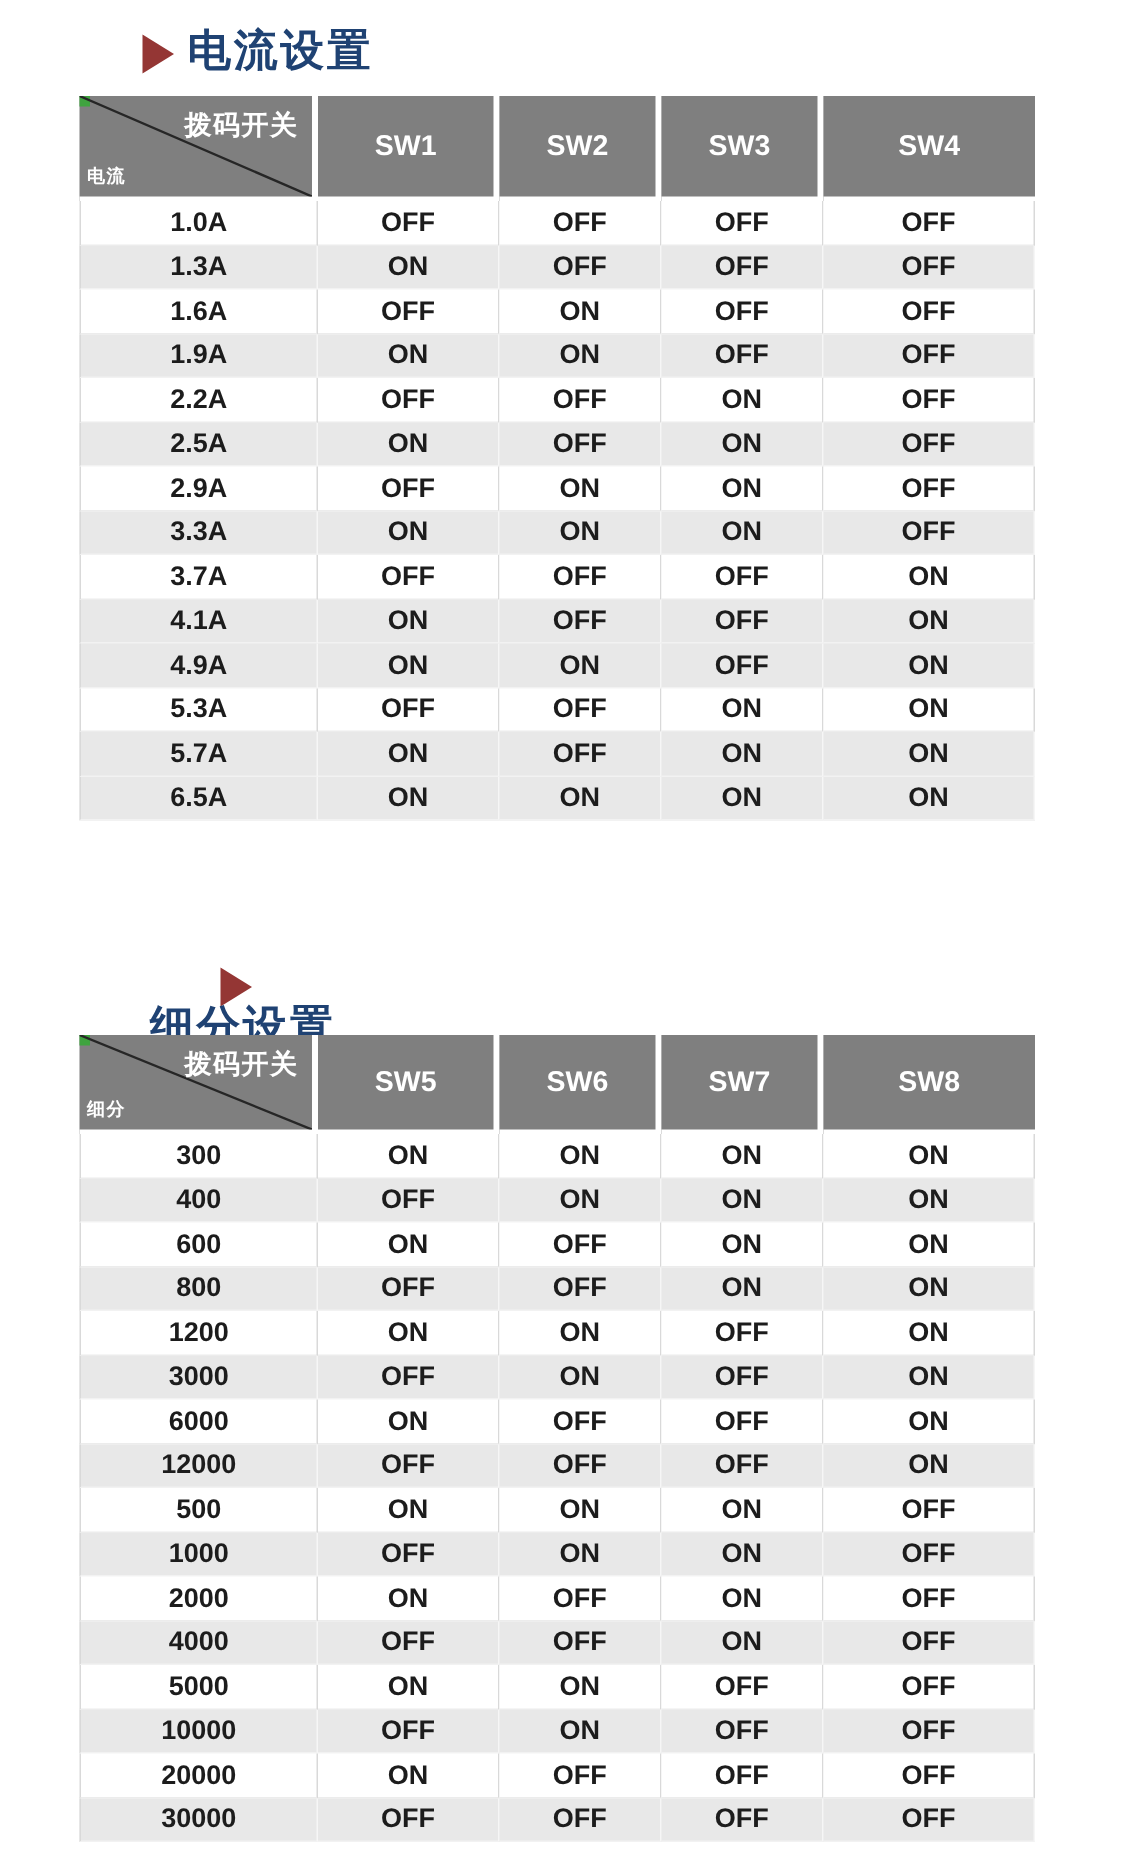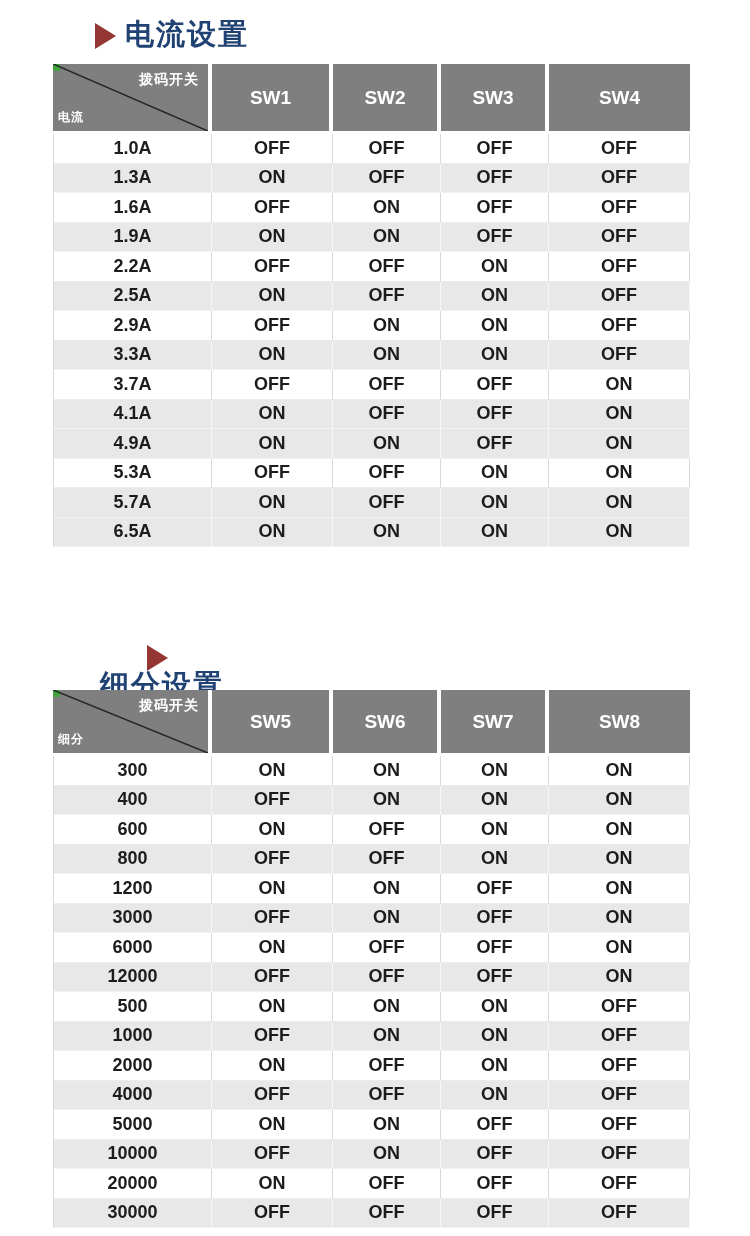--- a/index.html
+++ b/index.html
@@ -66,21 +66,21 @@
   .corner-diag {
     position: absolute;
     left: 0; top: 0;
     width: 100%; height: 100%;
     display: block;
   }
   .corner-top-label {
     position: absolute;
     top: 7px;
     right: 9px;
-    font-size: 14px;
+    font-size: 18px;
     font-weight: bold;
     letter-spacing: 1px;
   }
   .corner-bottom-label {
     position: absolute;
     bottom: 5px;
     left: 5px;
     font-size: 12px;
     font-weight: bold;
     letter-spacing: 1px;

